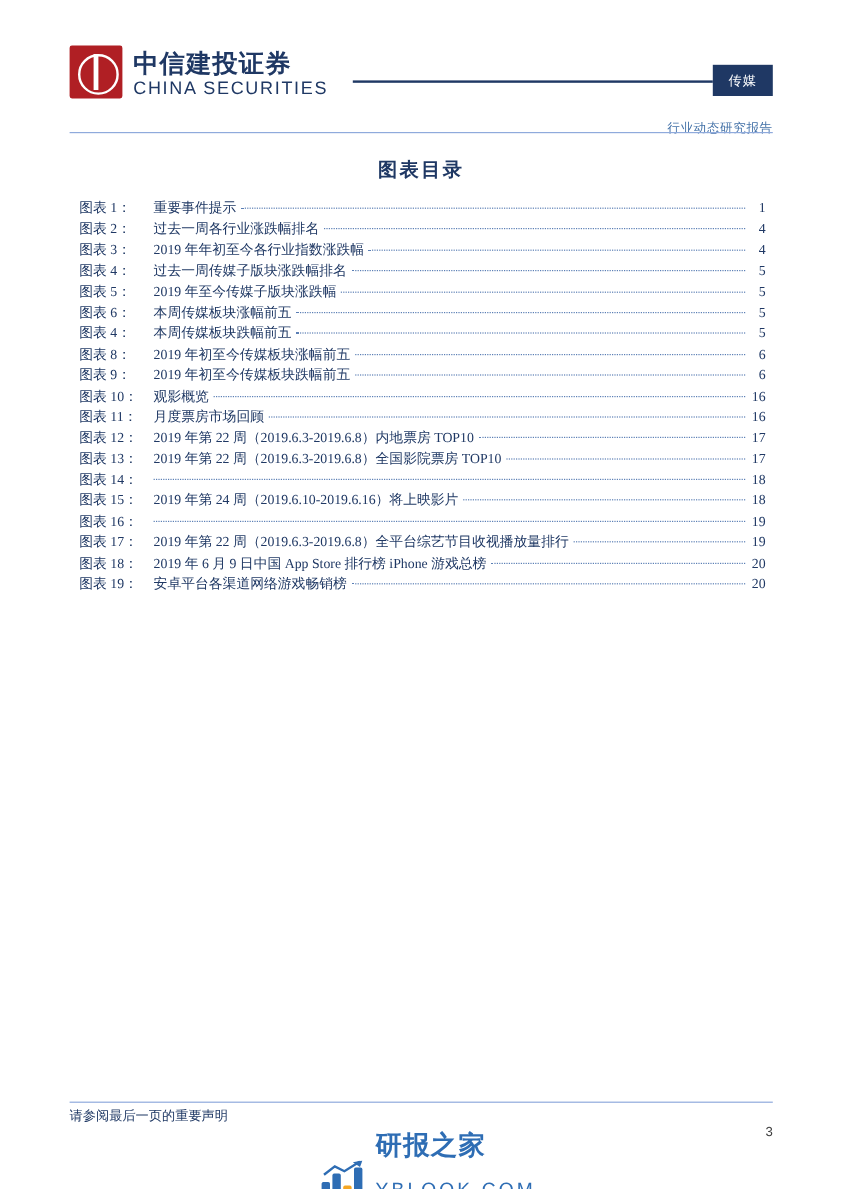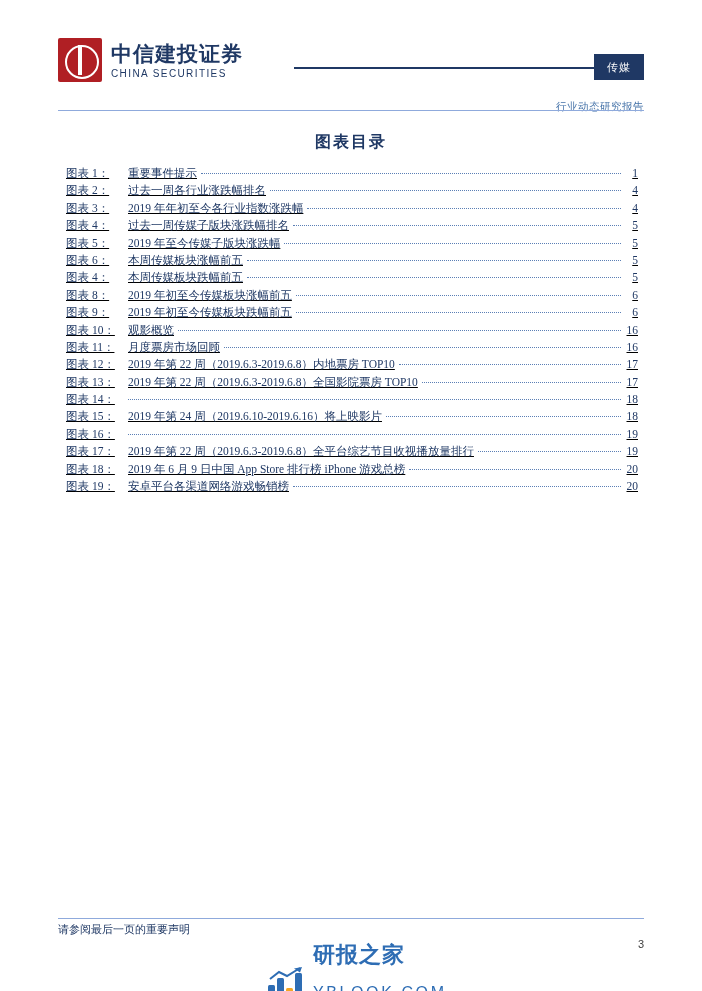--- a/index.html
+++ b/index.html
@@ -69,21 +69,21 @@
   .logo-cn {
     font-family: "Liberation Sans", sans-serif;
     font-size: 21px;
     font-weight: bold;
     color: #1F3864;
     letter-spacing: 1px;
     line-height: 25px;
   }
   .logo-en {
     font-family: "Liberation Sans", sans-serif;
-    font-size: 10px;
+    font-size: 15px;
     color: #1F3864;
     letter-spacing: 1.4px;
     line-height: 13px;
     margin-top: 1px;
   }
 
   .sector-tag {
     position: absolute;
     right: 0;
     top: 16px;
@@ -139,21 +139,20 @@
     color: #1F3864;
     letter-spacing: 2px;
   }
 
   
   .toc {
     position: absolute;
     left: 66px;
     top: 166px;
     width: 572px;
-    text-decoration: underline;
   }
   .toc-row {
     display: flex;
     align-items: baseline;
     font-size: 11.5px;
     color: #1F3864;
     height: 17.4px;
     white-space: nowrap;
   }
   .toc-label {

